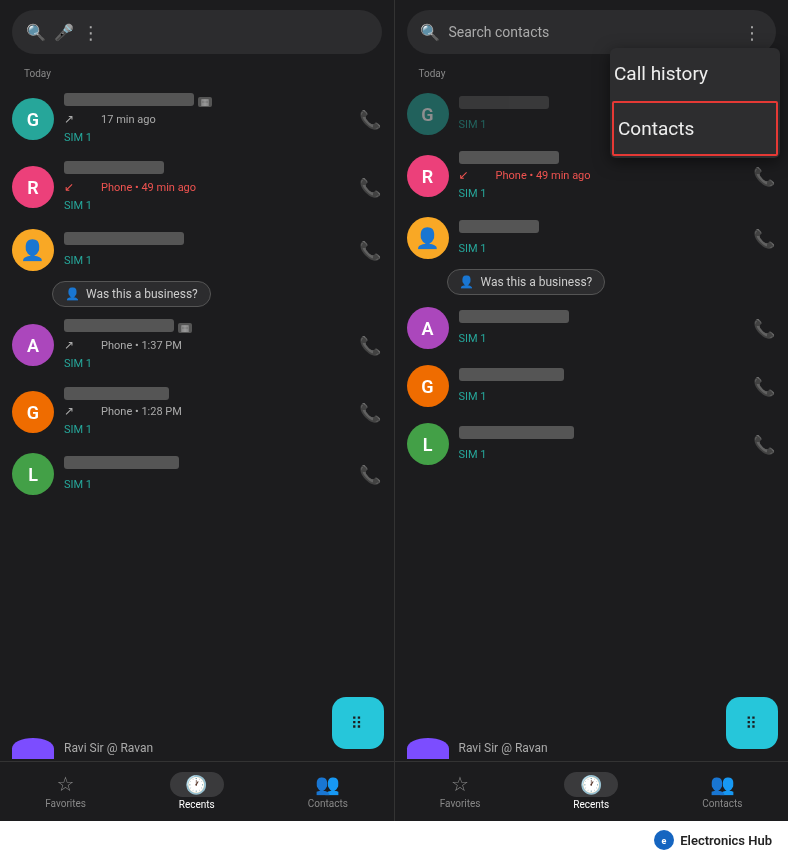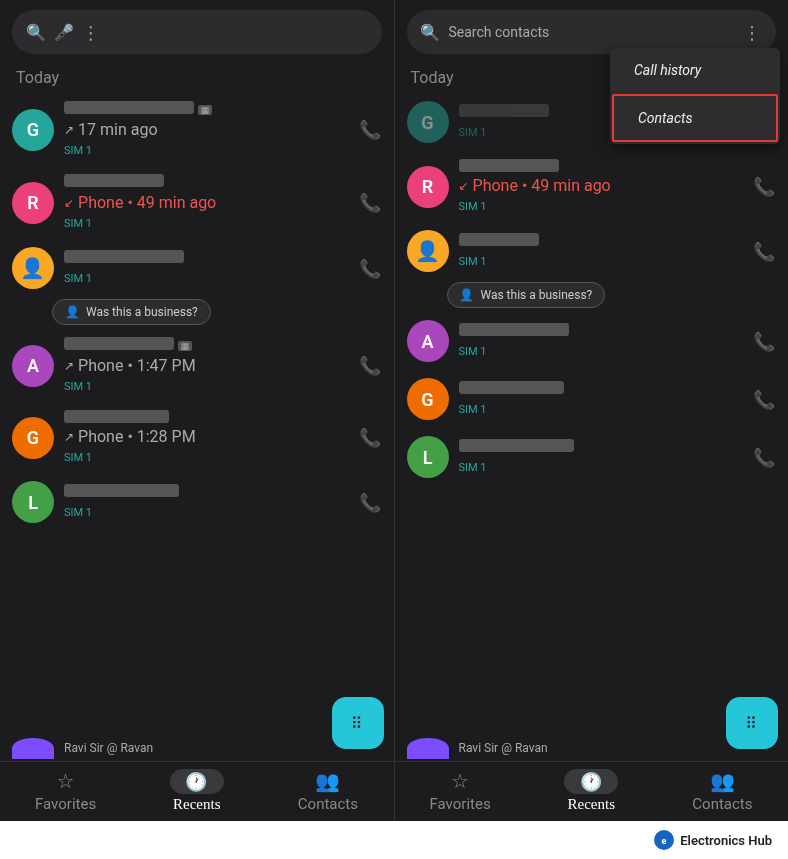--- a/index.html
+++ b/index.html
@@ -62,22 +62,22 @@
 
     .search-dots {
       color: #aaa;
       font-size: 18px;
       letter-spacing: 1px;
     }
 
     
     .section-label {
       color: #888;
-      font-size: 16px;
-      padding: 4px 16px 6px;
+      font-size: 10px;
+      padding: 4px 24px 6px;
     }
 
     
     .contact-list {
       flex: 1;
       overflow-y: hidden;
     }
 
     .contact-item {
       display: flex;
@@ -121,21 +121,22 @@
 
     .contact-sub {
       display: flex;
       align-items: center;
       gap: 4px;
       font-size: 11px;
     }
 
     .call-time {
       color: #aaa;
-      font-size: 16px;
+      font-size: 11px;
+      margin-left: 23px;
     }
 
     .call-time.missed { color: #ef5350; }
 
     .sim-label {
       color: #26a69a;
       font-size: 11px;
     }
 
     .call-action {
@@ -201,25 +202,25 @@
 
     .nav-icon.active-nav {
       color: #fff;
       background: #3a3a3c;
       border-radius: 16px;
       padding: 2px 16px;
       font-size: 18px;
     }
 
     .nav-label {
-      font-size: 15px;
+      font-size: 10px;
       color: #888;
     }
 
-    .nav-label.active { color: #fff; font-family: Liberation Serif, serif; }
+    .nav-label.active { color: #fff; }
 
     
     .fab {
       position: absolute;
       bottom: 72px;
       right: 10px;
       width: 52px;
       height: 52px;
       background: #26c6da;
       border-radius: 14px;
@@ -237,26 +238,25 @@
       right: 8px;
       background: #2d2d2f;
       border-radius: 6px;
       z-index: 100;
       min-width: 170px;
       box-shadow: 0 4px 16px rgba(0,0,0,0.5);
       overflow: hidden;
     }
 
     .dropdown-item {
-      padding: 14px 24px;
+      padding: 14px 4px;
       color: #eee;
-      font-size: 14px;
+      font-size: 19px;
       cursor: pointer;
       background: transparent;
-      font-style: italic;
     }
 
     .dropdown-item.highlighted {
       border: 2px solid #e53935;
       margin: 2px;
       border-radius: 2px;
       background: #2d2d2f;
     }
 
     
@@ -360,21 +360,21 @@
       
       <div class="contact-item">
         <div class="avatar purple-pink">A</div>
         <div class="contact-info">
           <div class="name-row">
             <div class="contact-name-bar" style="width:110px;"></div>
             <div class="name-icon">▦</div>
           </div>
           <div class="contact-sub">
             <span style="color:#aaa;font-size:12px;">↗</span>
-            <span class="call-time">Phone • 1:47 PM</span>
+            <span class="call-time">Phone • 1:37 PM</span>
           </div>
           <div><span class="sim-label">SIM 1</span></div>
         </div>
         <span class="call-action">📞</span>
       </div>
 
       
       <div class="contact-item">
         <div class="avatar orange">G</div>
         <div class="contact-info">

